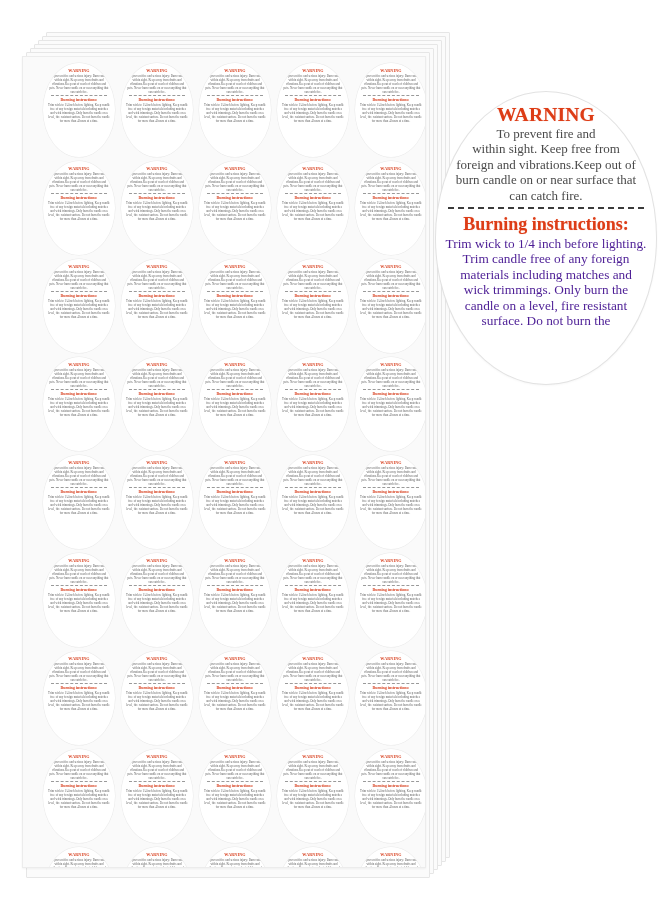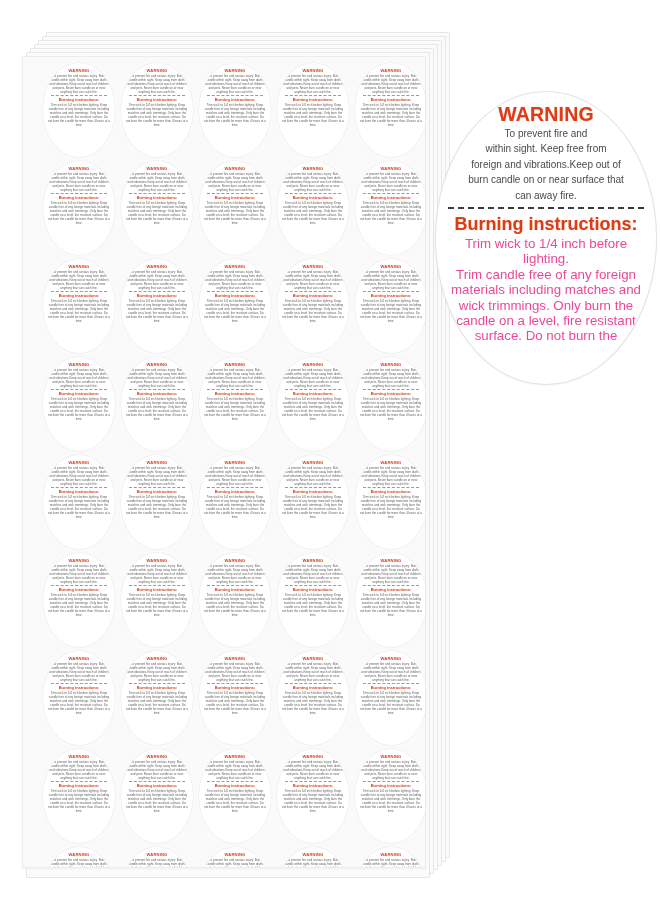--- a/index.html
+++ b/index.html
@@ -13,20 +13,21 @@
     position: relative;
     overflow: hidden;
     font-family: "Liberation Sans", sans-serif;
     -webkit-font-smoothing: antialiased;
   }
 
   #product-scene {
     position: absolute;
     inset: 0;
     background: #ffffff;
+    font-family: Liberation Serif, serif;
   }
 
   
   #sheet-stack {
     position: absolute;
     left: 0;
     top: 0;
     width: 660px;
     height: 900px;
   }
@@ -141,42 +142,42 @@
     color: #dd3c16;
     font-weight: bold;
     font-size: 19.5px;
     line-height: 21px;
     letter-spacing: 0.2px;
     text-align: center;
     text-shadow: 0 0 1px rgba(221,60,22,0.35);
   }
   #zoom-label .big-body {
     color: #4a4a4a;
-    font-size: 10px;
+    font-size: 13px;
     line-height: 15.4px;
     text-align: center;
     width: 204px;
     margin-top: 1px;
   }
   #zoom-label .big-sep {
     width: 196px;
     height: 0;
     border-top: 2px dashed #3b3b3b;
     margin: 4px 0 5px 0;
   }
   #zoom-label .big-sub {
     color: #dd3c16;
     font-weight: bold;
     font-size: 18px;
     line-height: 20px;
     text-align: center;
     text-shadow: 0 0 1px rgba(221,60,22,0.35);
   }
   #zoom-label .big-body2 {
-    color: #ec4899;
+    color: #4c1d95;
     font-size: 13.3px;
     line-height: 15.4px;
     text-align: center;
     width: 210px;
     margin-top: 2px;
   }
 </style>
 </head>
 <body>
 
@@ -586,21 +587,21 @@
     </div>
   </div>
 
   <div id="zoom-label">
     <div class="big-title">WARNING</div>
     <div class="big-body">
         <div>To prevent fire and</div>
         <div>within sight. Keep free from</div>
         <div>foreign and  vibrations.Keep out of</div>
         <div>burn candle on or near surface that</div>
-        <div>can away fire.</div>
+        <div>can catch fire.</div>
       </div>
     <div class="big-sep"></div>
     <div class="big-sub">Burning instructions:</div>
     <div class="big-body2">
         <div>Trim wick to  1/4  inch before lighting.</div>
         <div>Trim candle free of any foreign</div>
         <div>materials including matches and</div>
         <div>wick trimmings. Only burn the</div>
         <div>candle on a level, fire resistant</div>
         <div>surface. Do not burn the</div>

